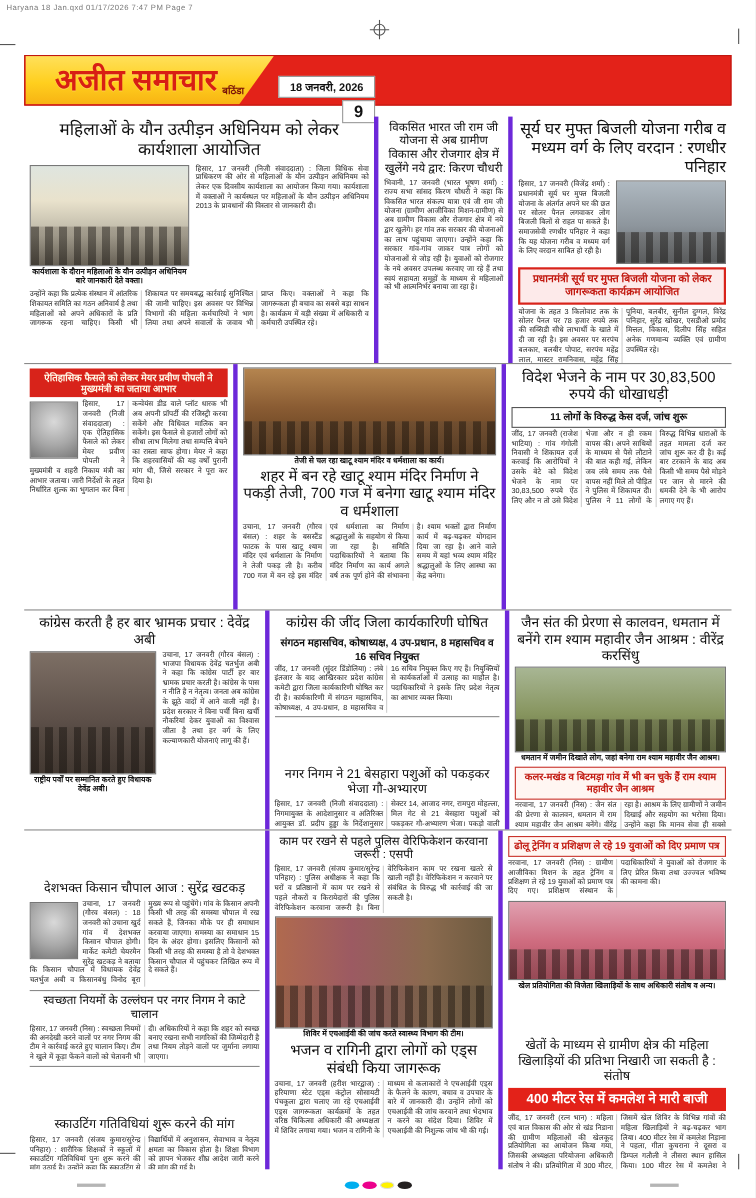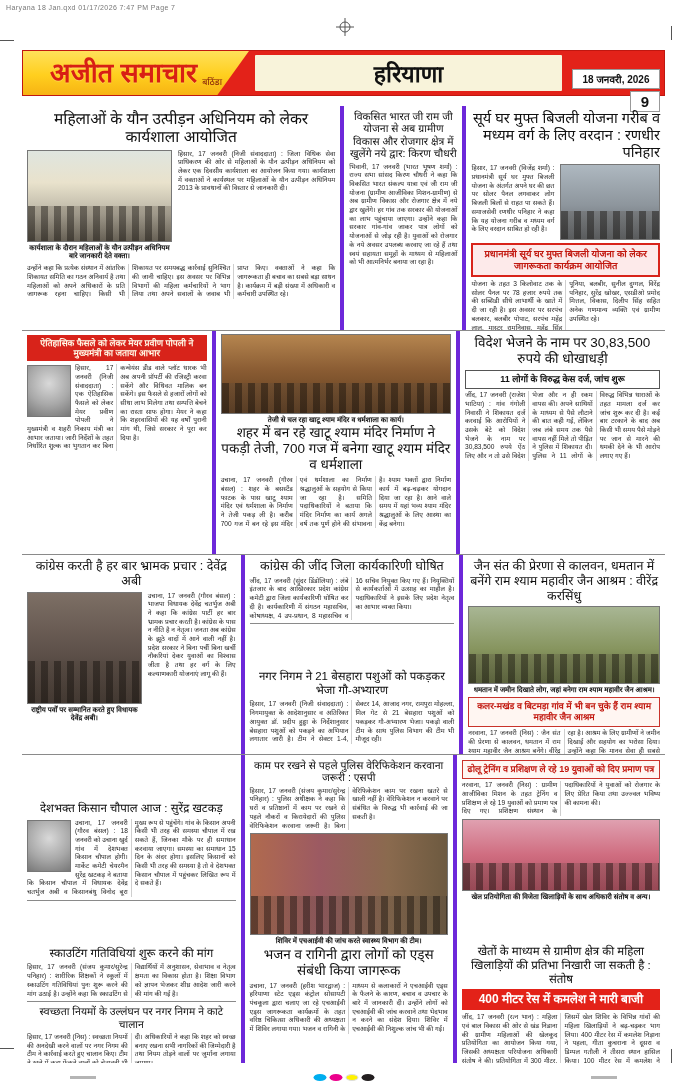--- a/index.html
+++ b/index.html
@@ -12,21 +12,21 @@
   .reg-target{position:absolute;top:18px;left:336px;}
   .crop{position:absolute;background:#555;}
   .crop.h{height:1px;width:14px;}
   .crop.v{width:1px;height:14px;}
 
   
   .masthead{position:absolute;left:22px;right:22px;top:50px;height:46px;background:#e32219;display:flex;align-items:stretch;border:1px solid #c01710;}
   .mast-left{position:relative;width:226px;background:linear-gradient(180deg,#ffe05a 0%,#ffcf1e 55%,#f7b313 100%);
              clip-path:polygon(0 0,100% 0,86% 100%,0 100%);z-index:2;display:flex;align-items:center;justify-content:center;gap:5px;}
   .mast-title{color:#d81f14;font-weight:bold;font-size:27px;line-height:1;text-shadow:0 1px 0 #fff3;}
-  .mast-ed{color:#7a1208;font-weight:normal;font-size:9px;align-self:flex-end;margin-bottom:7px;}
+  .mast-ed{color:#7a1208;font-weight:bold;font-size:9px;align-self:flex-end;margin-bottom:7px;}
   .mast-mid{flex:1;display:flex;align-items:center;justify-content:center;padding:4px 6px;}
   .mast-cream{background:#f8f3da;width:100%;height:100%;display:flex;align-items:center;justify-content:center;border-radius:1px;}
   .mast-section{font-weight:bold;font-size:23px;color:#111;}
   .mast-right{width:96px;display:flex;flex-direction:column;align-items:stretch;justify-content:flex-start;padding:18px 4px;gap:2px;}
   .mast-date{background:#fff;border:1px solid #999;color:#111;font-weight:bold;font-size:10px;text-align:center;padding:2px 0;}
   .mast-page{background:#fff;border:1px solid #999;color:#111;font-weight:bold;font-size:15px;text-align:center;width:30px;align-self:flex-end;padding:1px 0;}
 
   
   .content{position:absolute;left:22px;right:22px;top:106px;bottom:26px;}
   .row{display:flex;width:100%;}
@@ -90,25 +90,20 @@
   <div class="crop h" style="top:40px;left:0;"></div>
   <div class="crop v" style="top:26px;left:671px;"></div>
   <div class="crop v" style="bottom:26px;left:671px;"></div>
   <div class="crop h" style="bottom:40px;left:0;"></div>
 
   <div class="masthead">
     <div class="mast-left">
       <span class="mast-title">अजीत समाचार</span>
       <span class="mast-ed">बठिंडा</span>
     </div>
-    <div class="mast-mid">
-      <div class="mast-cream">
-        <span class="mast-section">हरियाणा</span>
-      </div>
-    </div>
     <div class="mast-right">
       <div class="mast-date">18 जनवरी, 2026</div>
       <div class="mast-page">9</div>
     </div>
   </div>
 
   <div class="content">
 
     <div class="row r1">
       <div class="art" style="width:49.5%">
@@ -170,20 +165,21 @@
           <div style="width:55%">
             <div class="ph ph-abhi"></div>
             <div class="cap">राष्ट्रीय पर्वों पर सम्मानित करते हुए विधायक देवेंद्र अबी।</div>
           </div>
           <div class="body c1 grow">उचाना, 17 जनवरी (गौरव बंसल) : भाजपा विधायक देवेंद्र चतर्भुज अबी ने कहा कि कांग्रेस पार्टी हर बार भ्रामक प्रचार करती है। कांग्रेस के पास न नीति है न नेतृत्व। जनता अब कांग्रेस के झूठे वादों में आने वाली नहीं है। प्रदेश सरकार ने बिना पर्ची बिना खर्ची नौकरियां देकर युवाओं का विश्वास जीता है तथा हर वर्ग के लिए कल्याणकारी योजनाएं लागू की हैं।</div>
         </div>
       </div>
 
       <div class="art" style="width:34%">
         <div class="hl s13">कांग्रेस की जींद जिला कार्यकारिणी घोषित</div>
+        <div class="subhead">संगठन महासचिव, कोषाध्यक्ष, 4 उप-प्रधान, 8 महासचिव व 16 सचिव नियुक्त</div>
         <div class="body c2">जींद, 17 जनवरी (सुंदर डिंडोलिया) : लंबे इंतजार के बाद आखिरकार प्रदेश कांग्रेस कमेटी द्वारा जिला कार्यकारिणी घोषित कर दी है। कार्यकारिणी में संगठन महासचिव, कोषाध्यक्ष, 4 उप-प्रधान, 8 महासचिव व 16 सचिव नियुक्त किए गए हैं। नियुक्तियों से कार्यकर्ताओं में उत्साह का माहौल है। पदाधिकारियों ने इसके लिए प्रदेश नेतृत्व का आभार व्यक्त किया।</div>
         <div class="substory">
           <div class="hl s12">नगर निगम ने 21 बेसहारा पशुओं को पकड़कर भेजा गौ-अभ्यारण</div>
           <div class="body c2">हिसार, 17 जनवरी (निजी संवाददाता) : निगमायुक्त के आदेशानुसार व अतिरिक्त आयुक्त डॉ. प्रदीप हुड्डा के निर्देशानुसार बेसहारा पशुओं को पकड़ने का अभियान लगातार जारी है। टीम ने सेक्टर 1-4, सेक्टर 14, आजाद नगर, रामपुरा मोहल्ला, मिल गेट से 21 बेसहारा पशुओं को पकड़कर गौ-अभ्यारण भेजा। पकड़ो वाली टीम के साथ पुलिस विभाग की टीम भी मौजूद रही।</div>
         </div>
       </div>
 
       <div class="art" style="width:32%">
         <div class="hl s13">जैन संत की प्रेरणा से कालवन, धमतान में बनेंगे राम श्याम महावीर जैन आश्रम : वीरेंद्र करसिंधु</div>
         <div class="ph ph-jain"></div>
@@ -195,26 +191,26 @@
 
     <div class="row r4">
       <div class="art" style="width:34%">
         <div>
           <div class="hl s12">देशभक्त किसान चौपाल आज : सुरेंद्र खटकड़</div>
           <div class="body c2">
             <span class="ph-portrait"></span><span>उचाना, 17 जनवरी (गौरव बंसल) : 18 जनवरी को उचाना खुर्द गांव में देशभक्त किसान चौपाल होगी। मार्केट कमेटी चेयरमैन सुरेंद्र खटकड़ ने बताया कि किसान चौपाल में विधायक देवेंद्र चतर्भुज अबी व किसानबंधु विनोद बूरा मुख्य रूप से पहुंचेंगे। गांव के किसान अपनी किसी भी तरह की समस्या चौपाल में रख सकते हैं, जिनका मौके पर ही समाधान करवाया जाएगा। समस्या का समाधान 15 दिन के अंदर होगा। इसलिए किसानों को किसी भी तरह की समस्या है तो वे देशभक्त किसान चौपाल में पहुंचकर लिखित रूप में दे सकते हैं।</span>
           </div>
         </div>
         <div class="substory">
+          <div class="hl s11">स्वच्छता नियमों के उल्लंघन पर नगर निगम ने काटे चालान</div>
+          <div class="body c2">हिसार, 17 जनवरी (निस) : स्वच्छता नियमों की अनदेखी करने वालों पर नगर निगम की टीम ने कार्रवाई करते हुए चालान किए। टीम ने खुले में कूड़ा फेंकने वालों को चेतावनी भी दी। अधिकारियों ने कहा कि शहर को स्वच्छ बनाए रखना सभी नागरिकों की जिम्मेदारी है तथा नियम तोड़ने वालों पर जुर्माना लगाया जाएगा।</div>
+        </div>
+        <div class="substory">
           <div class="hl s12">स्काउटिंग गतिविधियां शुरू करने की मांग</div>
           <div class="body c2">हिसार, 17 जनवरी (संजय कुमार/सुरेन्द्र पनिहार) : शारीरिक शिक्षकों ने स्कूलों में स्काउटिंग गतिविधियां पुनः शुरू करने की मांग उठाई है। उन्होंने कहा कि स्काउटिंग से विद्यार्थियों में अनुशासन, सेवाभाव व नेतृत्व क्षमता का विकास होता है। शिक्षा विभाग को ज्ञापन भेजकर शीघ्र आदेश जारी करने की मांग की गई है।</div>
-        </div>
-        <div class="substory">
-          <div class="hl s11">स्वच्छता नियमों के उल्लंघन पर नगर निगम ने काटे चालान</div>
-          <div class="body c2">हिसार, 17 जनवरी (निस) : स्वच्छता नियमों की अनदेखी करने वालों पर नगर निगम की टीम ने कार्रवाई करते हुए चालान किए। टीम ने खुले में कूड़ा फेंकने वालों को चेतावनी भी दी। अधिकारियों ने कहा कि शहर को स्वच्छ बनाए रखना सभी नागरिकों की जिम्मेदारी है तथा नियम तोड़ने वालों पर जुर्माना लगाया जाएगा।</div>
         </div>
       </div>
 
       <div class="art" style="width:33%">
         <div>
           <div class="hl s11">काम पर रखने से पहले पुलिस वेरिफिकेशन करवाना जरूरी : एसपी</div>
           <div class="body c2">हिसार, 17 जनवरी (संजय कुमार/सुरेन्द्र पनिहार) : पुलिस अधीक्षक ने कहा कि घरों व प्रतिष्ठानों में काम पर रखने से पहले नौकरों व किरायेदारों की पुलिस वेरिफिकेशन करवाना जरूरी है। बिना वेरिफिकेशन काम पर रखना खतरे से खाली नहीं है। वेरिफिकेशन न करवाने पर संबंधित के विरुद्ध भी कार्रवाई की जा सकती है।</div>
         </div>
         <div class="ph ph-hiv mt"></div>
         <div class="cap">शिविर में एचआईवी की जांच करते स्वास्थ्य विभाग की टीम।</div>

